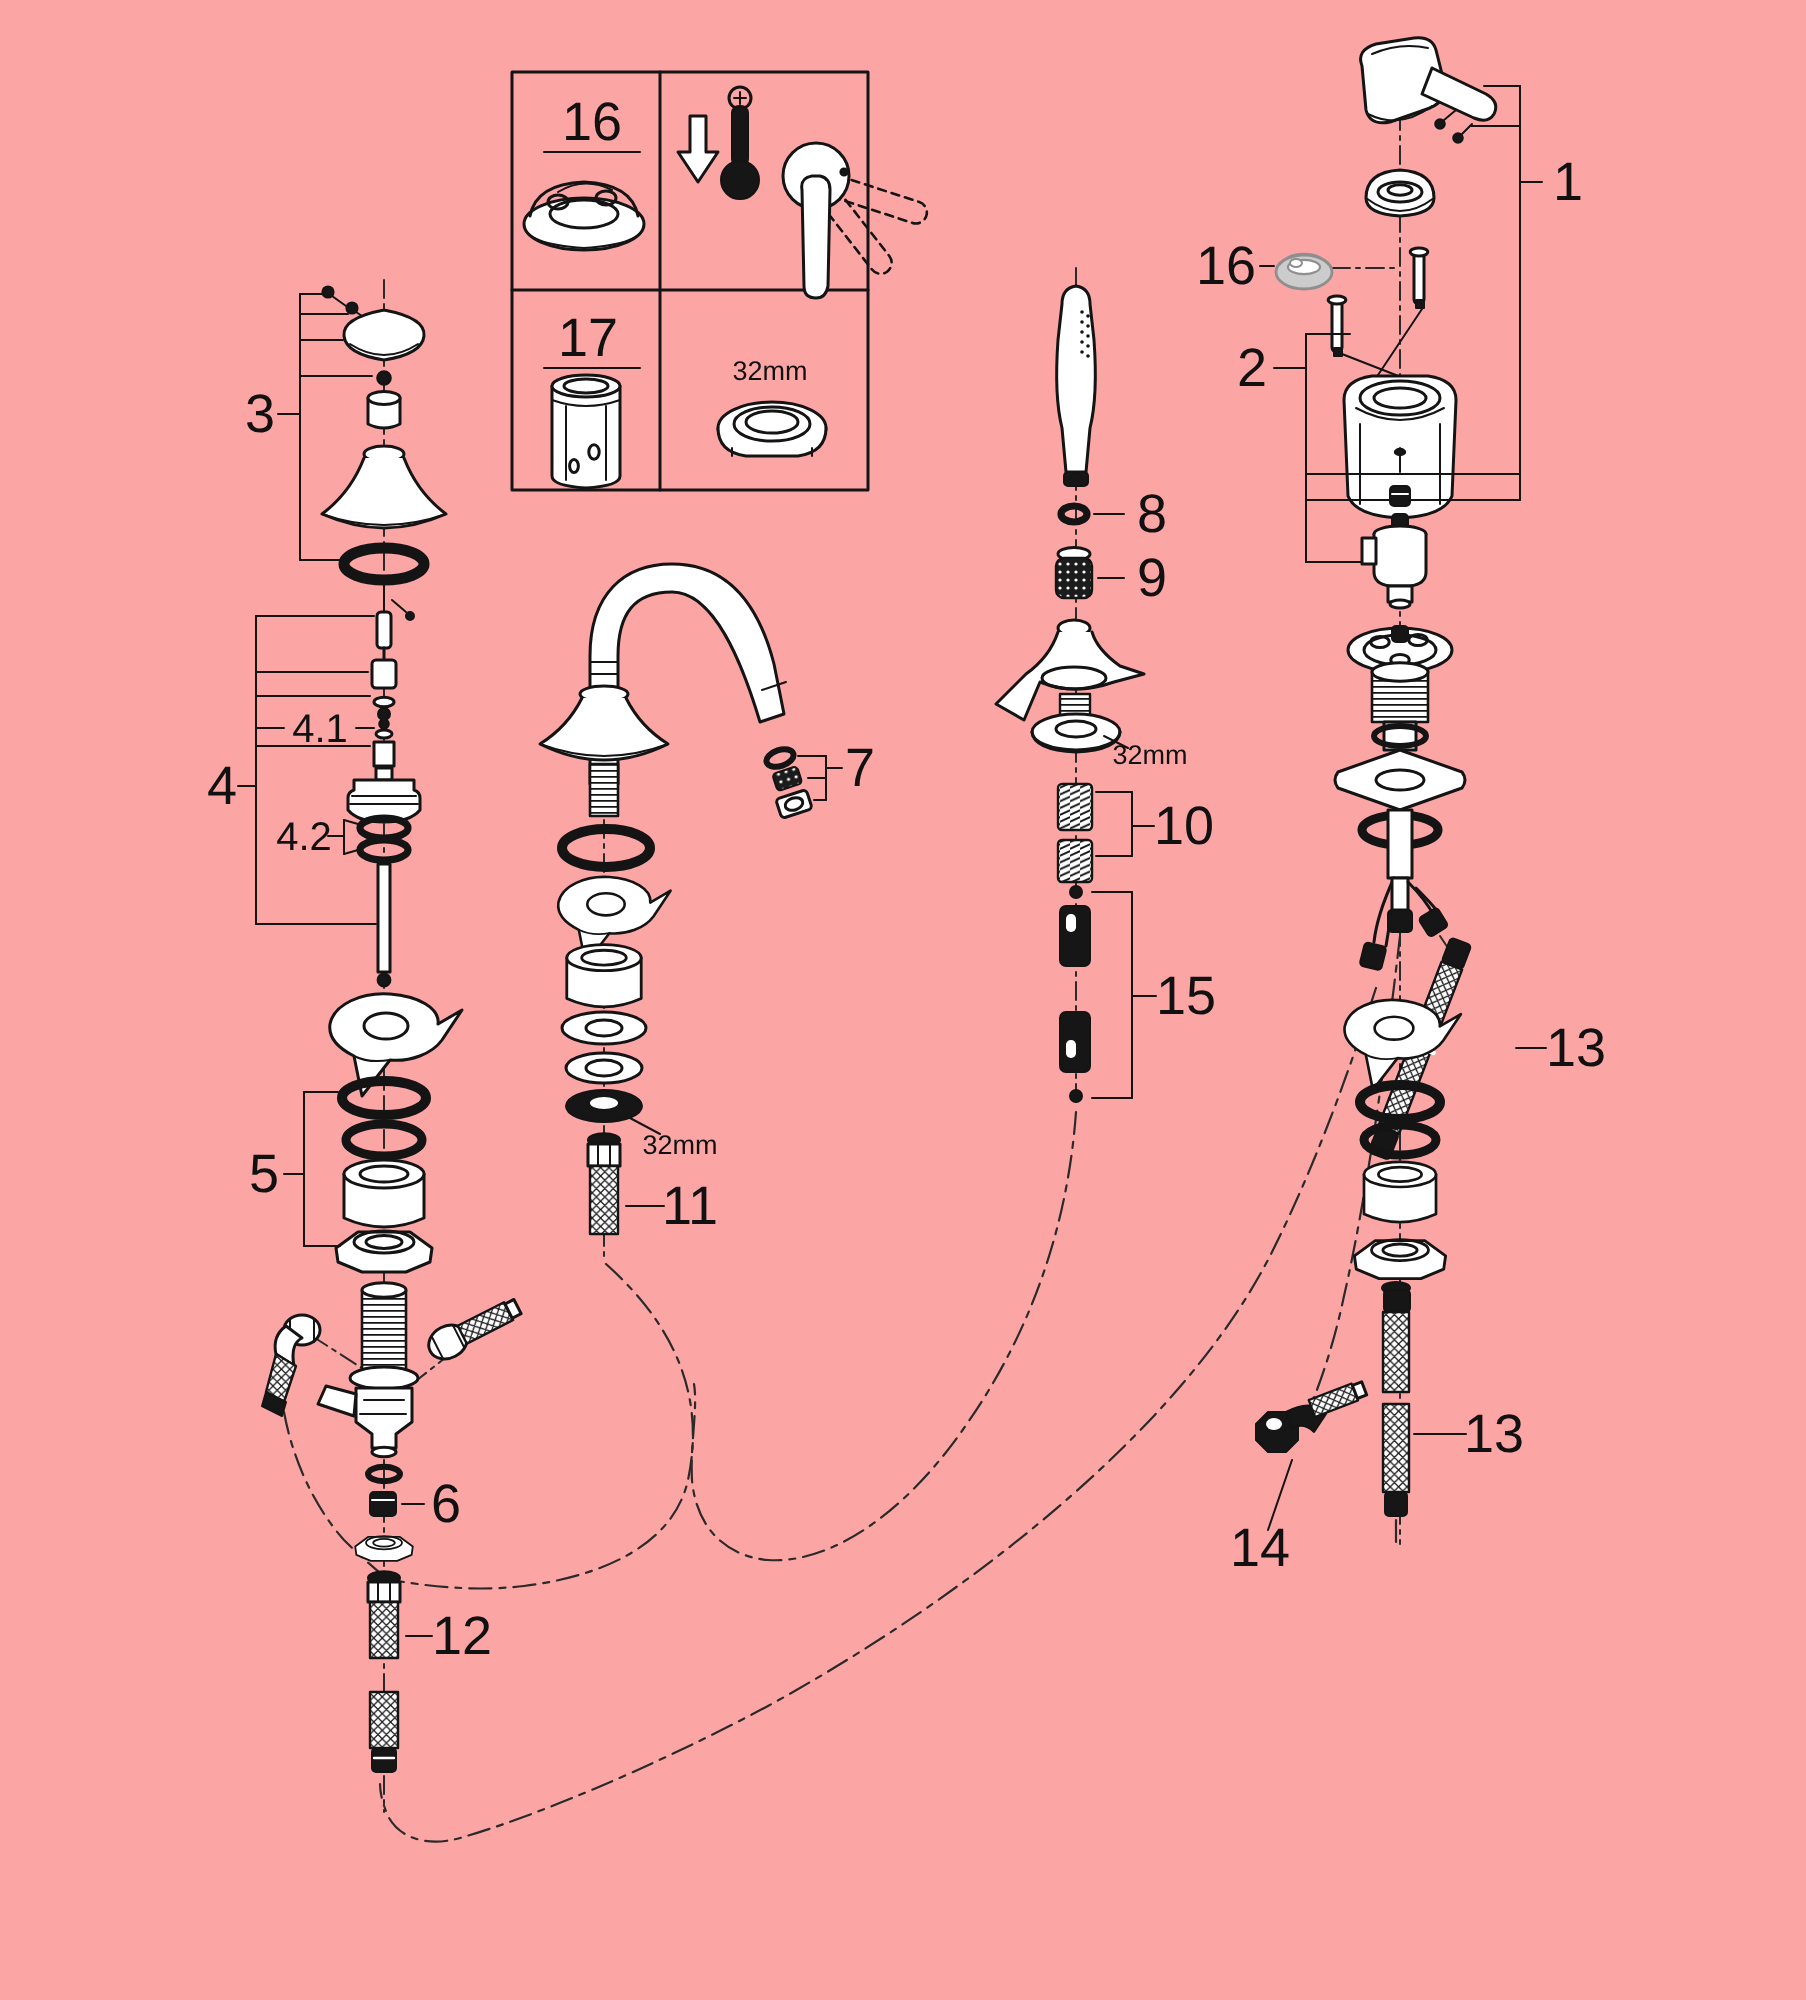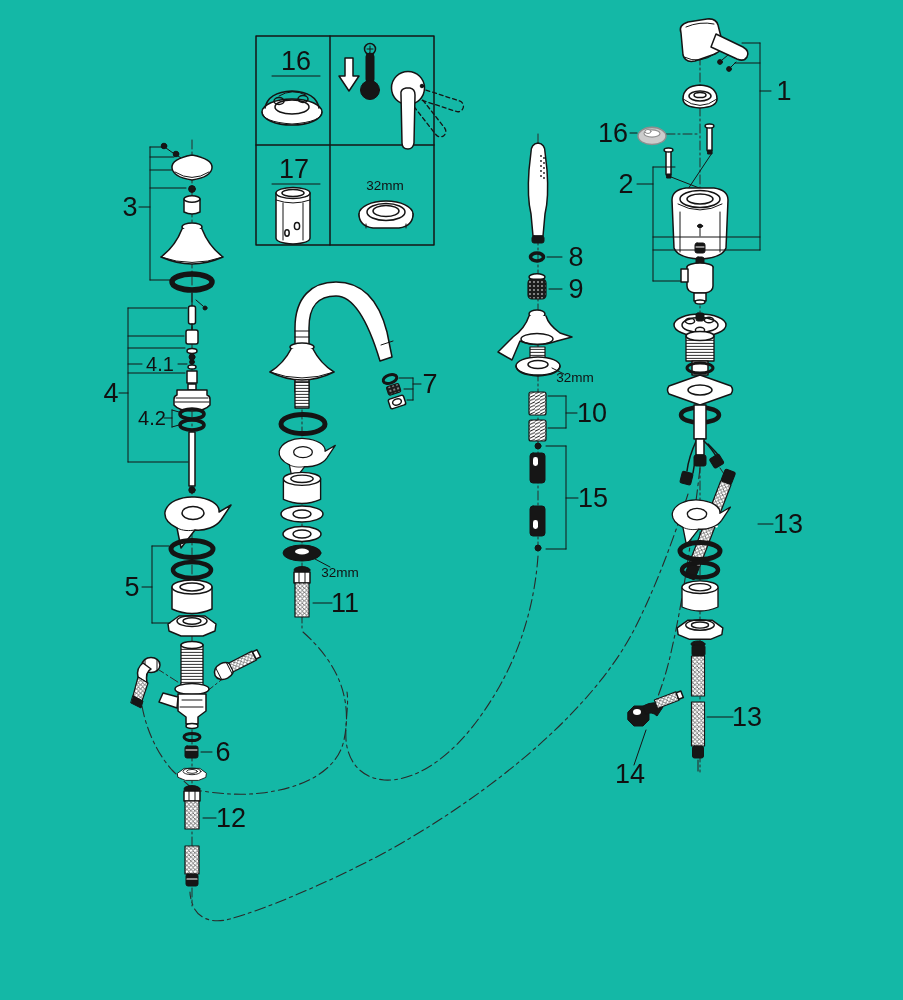--- a/index.html
+++ b/index.html
@@ -1,16 +1,16 @@
 <!DOCTYPE html>
 <html><head>
 <meta charset="utf-8">
 <style>
   html,body{margin:0;padding:0;background:#fff;}
-  .stage{position:relative;width:903px;height:1000px;background:#14b8a6;overflow:hidden;
+  .stage{position:relative;width:903px;height:1000px;background:#fca5a5;overflow:hidden;
          font-family:"Liberation Sans",sans-serif;}
   svg{position:absolute;left:0;top:0;}
   svg *{stroke-linecap:round;stroke-linejoin:round;}
   .s {fill:#fff;stroke:#141414;stroke-width:1.5;}
   .sn{fill:none;stroke:#141414;stroke-width:1.5;}
   .t {fill:none;stroke:#141414;stroke-width:1;}
   .ax{fill:none;stroke:#2a2a2a;stroke-width:1;stroke-dasharray:9 3 2 3;}
   .cv{fill:none;stroke:#2a2a2a;stroke-width:1.1;stroke-dasharray:11 4 3 4;}
   .dk{fill:#161616;stroke:#141414;stroke-width:1;}
   .gy{fill:#cccccc;stroke:#8f8f8f;stroke-width:1.4;}

